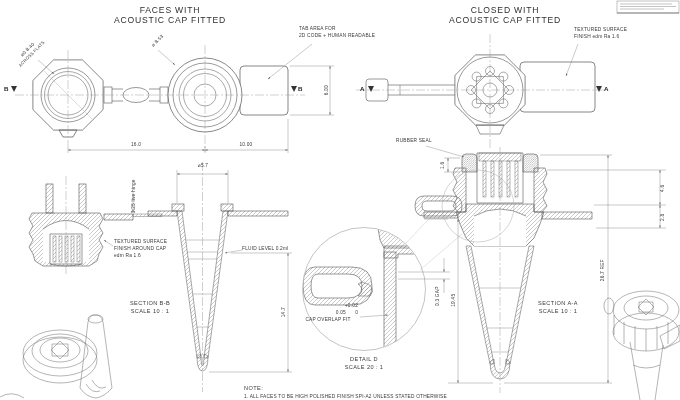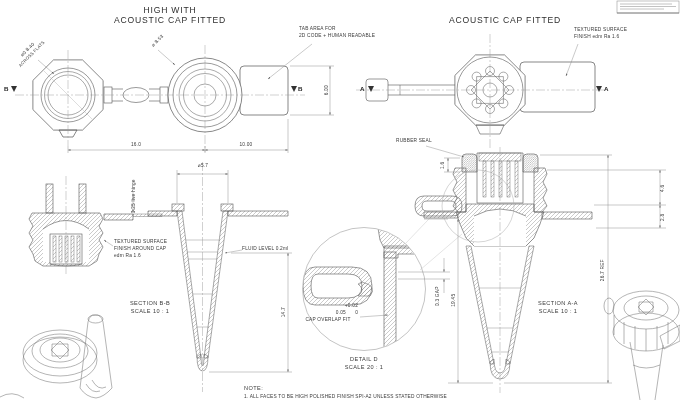--- a/index.html
+++ b/index.html
@@ -295,22 +295,23 @@
     <rect x="617" y="1" width="62" height="12" fill="#fff" stroke="#999" stroke-width="0.6"></rect>
     <g stroke="#bbb" stroke-width="0.9">
       <line x1="620" y1="4" x2="672" y2="4"></line>
       <line x1="620" y1="6.5" x2="676" y2="6.5"></line>
       <line x1="620" y1="9" x2="664" y2="9"></line>
     </g>
     <line x1="617" y1="13" x2="679" y2="13" stroke="#777" stroke-width="0.8"></line>
   </g>
 </svg>
 
-<div class="lbl t c" style="left:100px;top:5px;width:140px;">HIGH WITH</div>
+<div class="lbl t c" style="left:100px;top:5px;width:140px;">FACES WITH</div>
 <div class="lbl t c" style="left:100px;top:15px;width:140px;">ACOUSTIC CAP FITTED</div>
+<div class="lbl t c" style="left:435px;top:5px;width:140px;">CLOSED WITH</div>
 <div class="lbl t c" style="left:435px;top:15px;width:140px;">ACOUSTIC CAP FITTED</div>
 
 <div class="lbl c rot45" style="left:2px;top:46px;width:56px;">
   <div>⌀0 8.40</div>
   <div style="font-size:4.3px;">ACROSS FLATS</div>
 </div>
 <div class="lbl c rot45" style="left:140px;top:38px;width:36px;">⌀ 8.53</div>
 <div class="lbl" style="left:299px;top:26px;">TAB AREA FOR</div>
 <div class="lbl" style="left:299px;top:33px;">2D CODE + HUMAN READABLE</div>
 <div class="lbl c" style="left:116px;top:142px;width:40px;">16.0</div>

